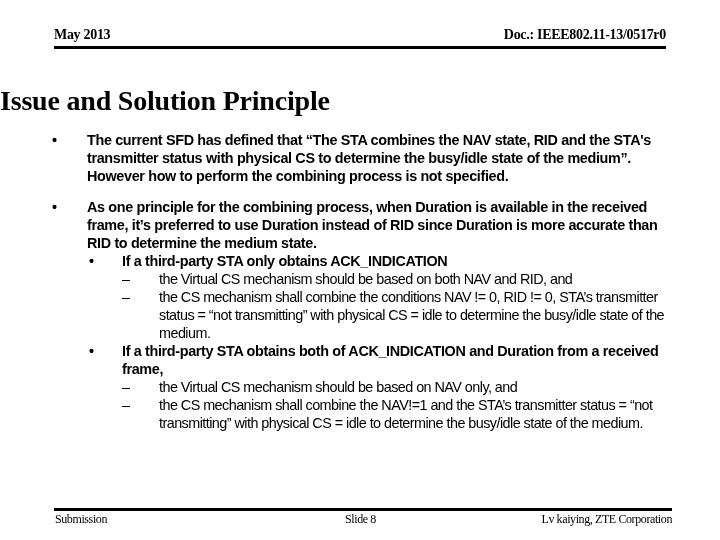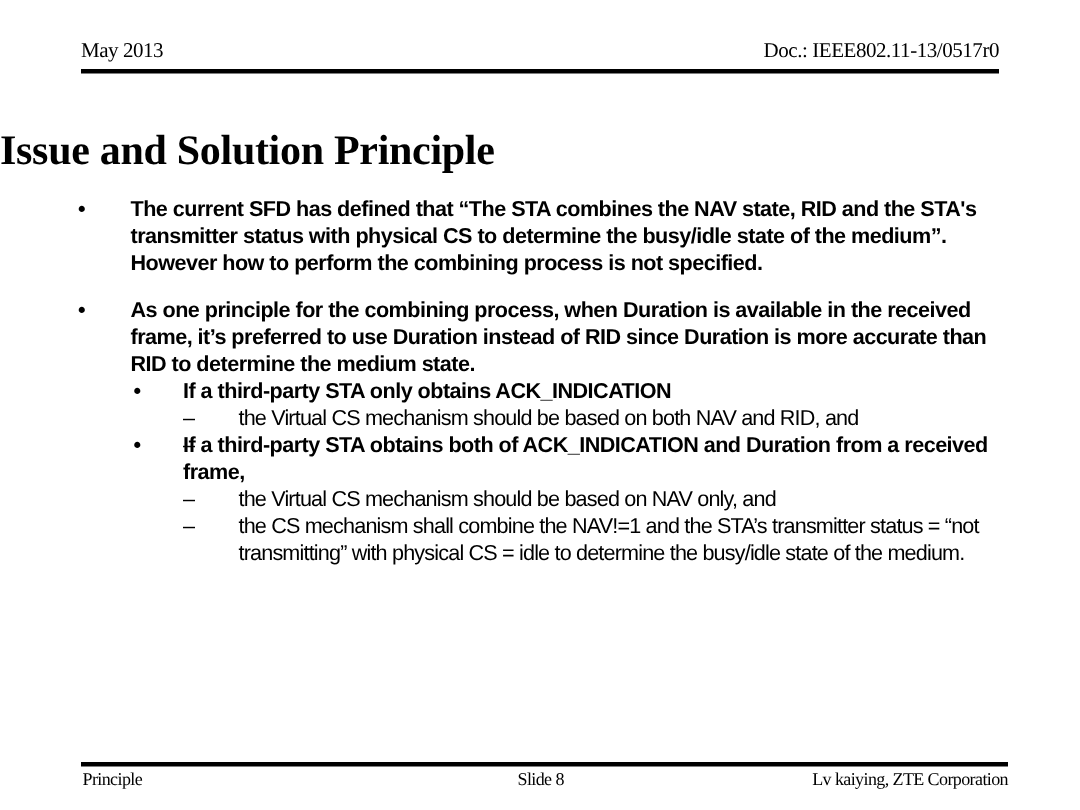--- a/index.html
+++ b/index.html
@@ -11,21 +11,21 @@
       width: 720px;
       height: 540px;
       position: relative;
       overflow: hidden;
       color: #000000;
     }
     .hdr-left, .hdr-right {
       position: absolute;
       top: 27px;
       font-family: "Liberation Serif", serif;
-      font-weight: normal;
+      font-weight: bold;
       font-size: 14px;
       line-height: 16px;
       letter-spacing: -0.3px;
     }
     .hdr-left { left: 54px; }
     .hdr-right { right: 54px; text-align: center; }
     .hdr-rule {
       position: absolute;
       left: 54px;
       width: 612px;
@@ -140,37 +140,38 @@
       <span>If a third-party STA  only obtains ACK_INDICATION</span>
     </div>
 
     <div class="l3">
       <span class="mark">–</span>
       <span>the Virtual CS mechanism should be based on both NAV and RID, and</span>
     </div>
 
     <div class="l3">
       <span class="mark">–</span>
+      <span>the CS mechanism shall combine the conditions NAV != 0, RID != 0, STA’s transmitter status = “not transmitting” with physical CS = idle to determine the busy/idle state of the medium.</span>
     </div>
 
     <div class="l2">
       <span class="mark">•</span>
       <span>If  a third-party STA obtains both of ACK_INDICATION and Duration from a received frame,</span>
     </div>
 
     <div class="l3">
       <span class="mark">–</span>
       <span>the Virtual CS mechanism should be based on NAV only, and</span>
     </div>
 
     <div class="l3">
       <span class="mark">–</span>
       <span>the CS mechanism shall combine the NAV!=1 and the STA’s transmitter status = “not transmitting” with physical CS = idle to determine the busy/idle state of the medium.</span>
     </div>
 
   </div>
 
   <div class="ftr-rule"></div>
-  <div class="ftr ftr-left">Principle</div>
+  <div class="ftr ftr-left">Submission</div>
   <div class="ftr ftr-center">Slide 8</div>
   <div class="ftr ftr-right">Lv kaiying, ZTE Corporation</div>
 
 </div>
 
 </body></html>

